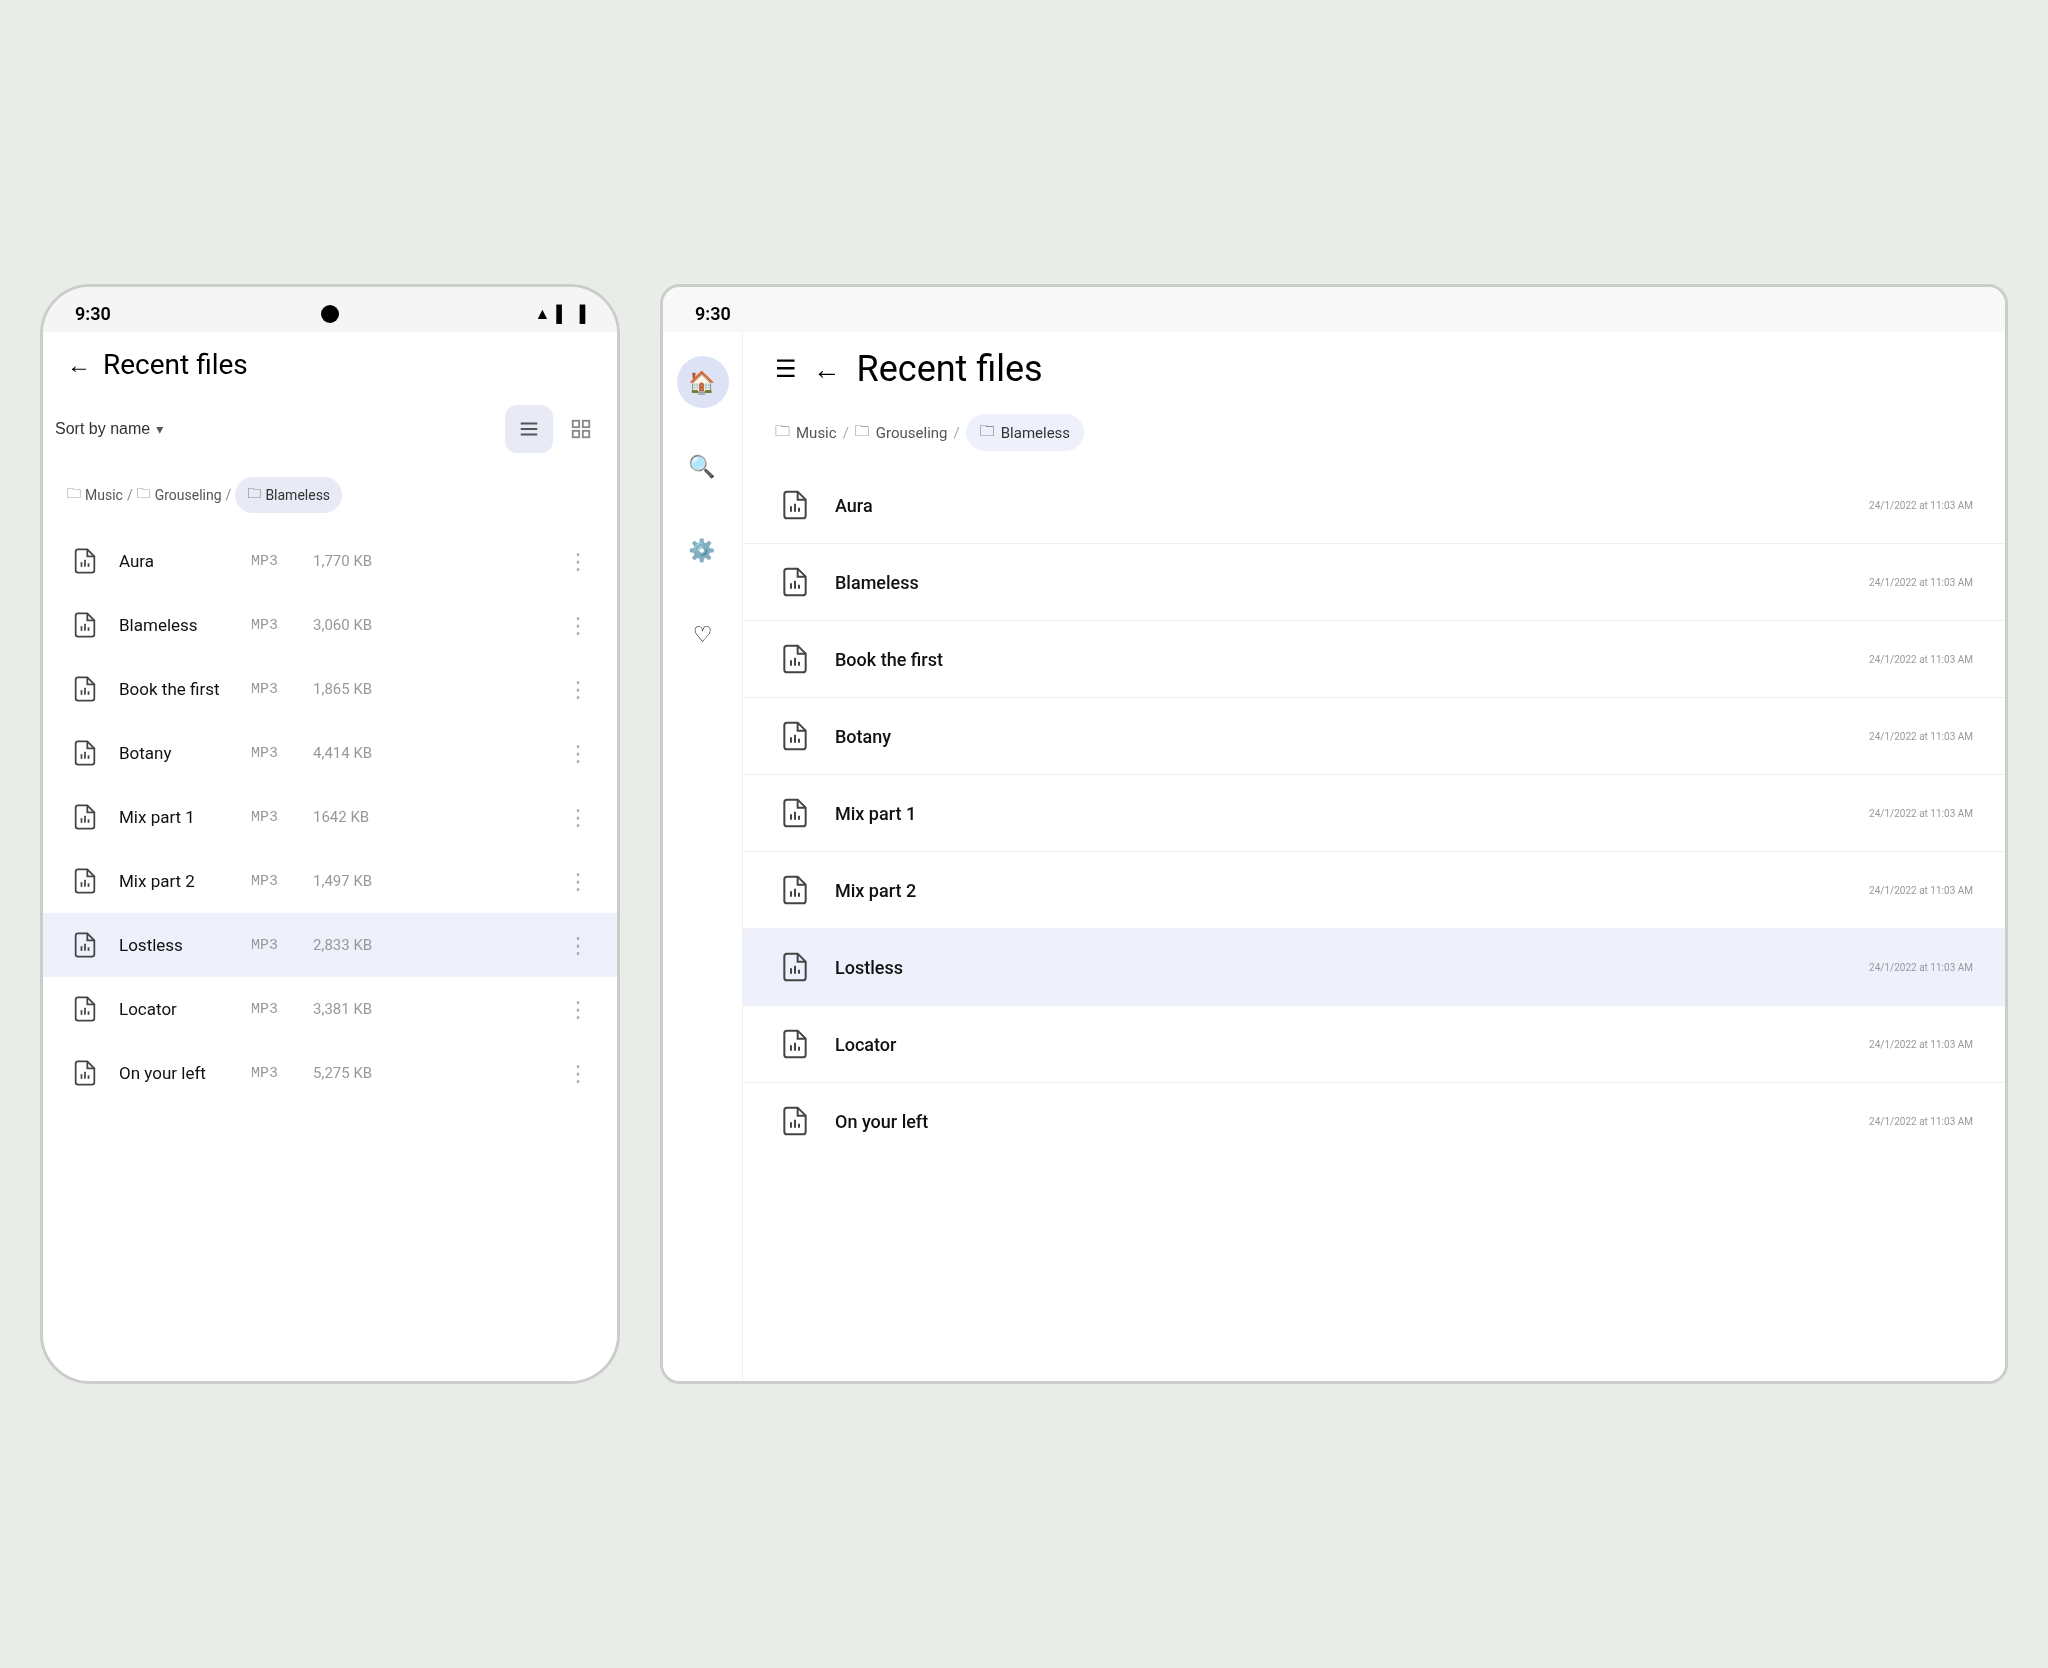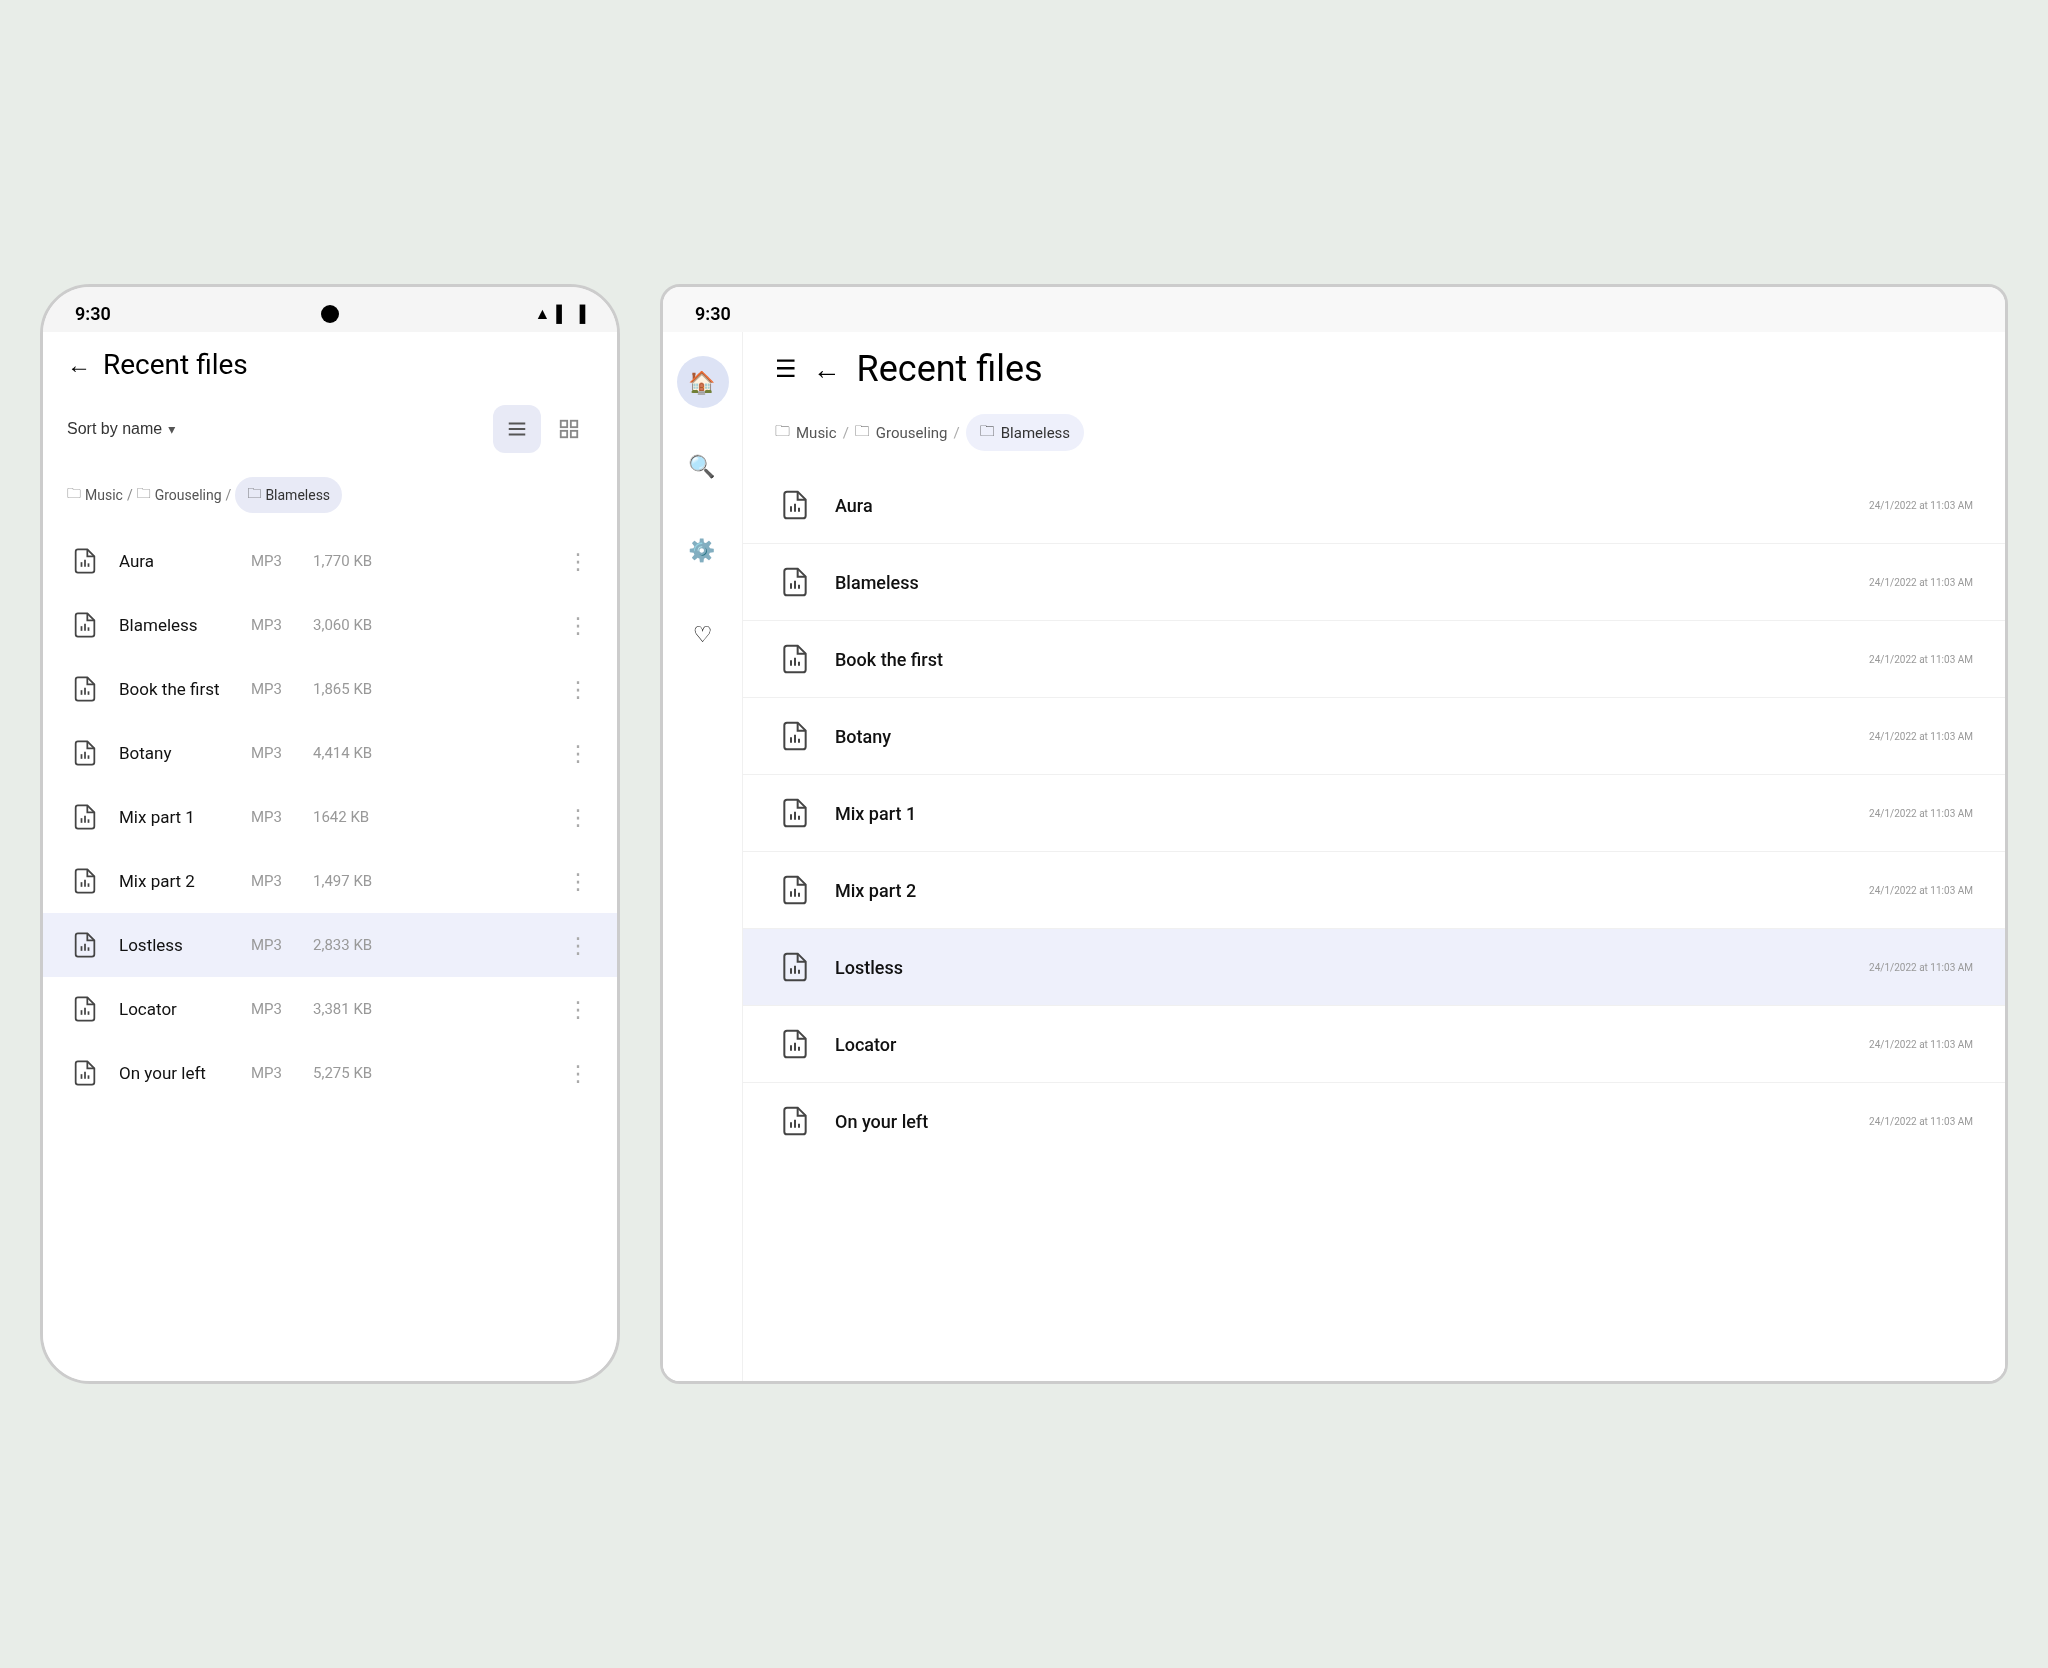--- a/index.html
+++ b/index.html
@@ -86,21 +86,21 @@
       font-size: 28px;
       font-weight: 400;
       color: #000;
     }
 
     
     .toolbar {
       display: flex;
       justify-content: space-between;
       align-items: center;
-      padding: 8px 24px 16px;
+      padding: 8px 12px 16px;
       background: #ffffff;
     }
 
     .sort-button {
       display: flex;
       align-items: center;
       gap: 6px;
       font-size: 16px;
       color: #333;
       cursor: pointer;
@@ -213,20 +213,21 @@
       font-size: 17px;
       font-weight: 400;
       color: #111;
       min-width: 120px;
     }
 
     .file-type {
       font-size: 15px;
       color: #999;
       min-width: 50px;
+      font-family: Liberation Mono, monospace;
     }
 
     .file-size {
       font-size: 15px;
       color: #999;
     }
 
     .file-more {
       color: #aaa;
       font-size: 22px;

